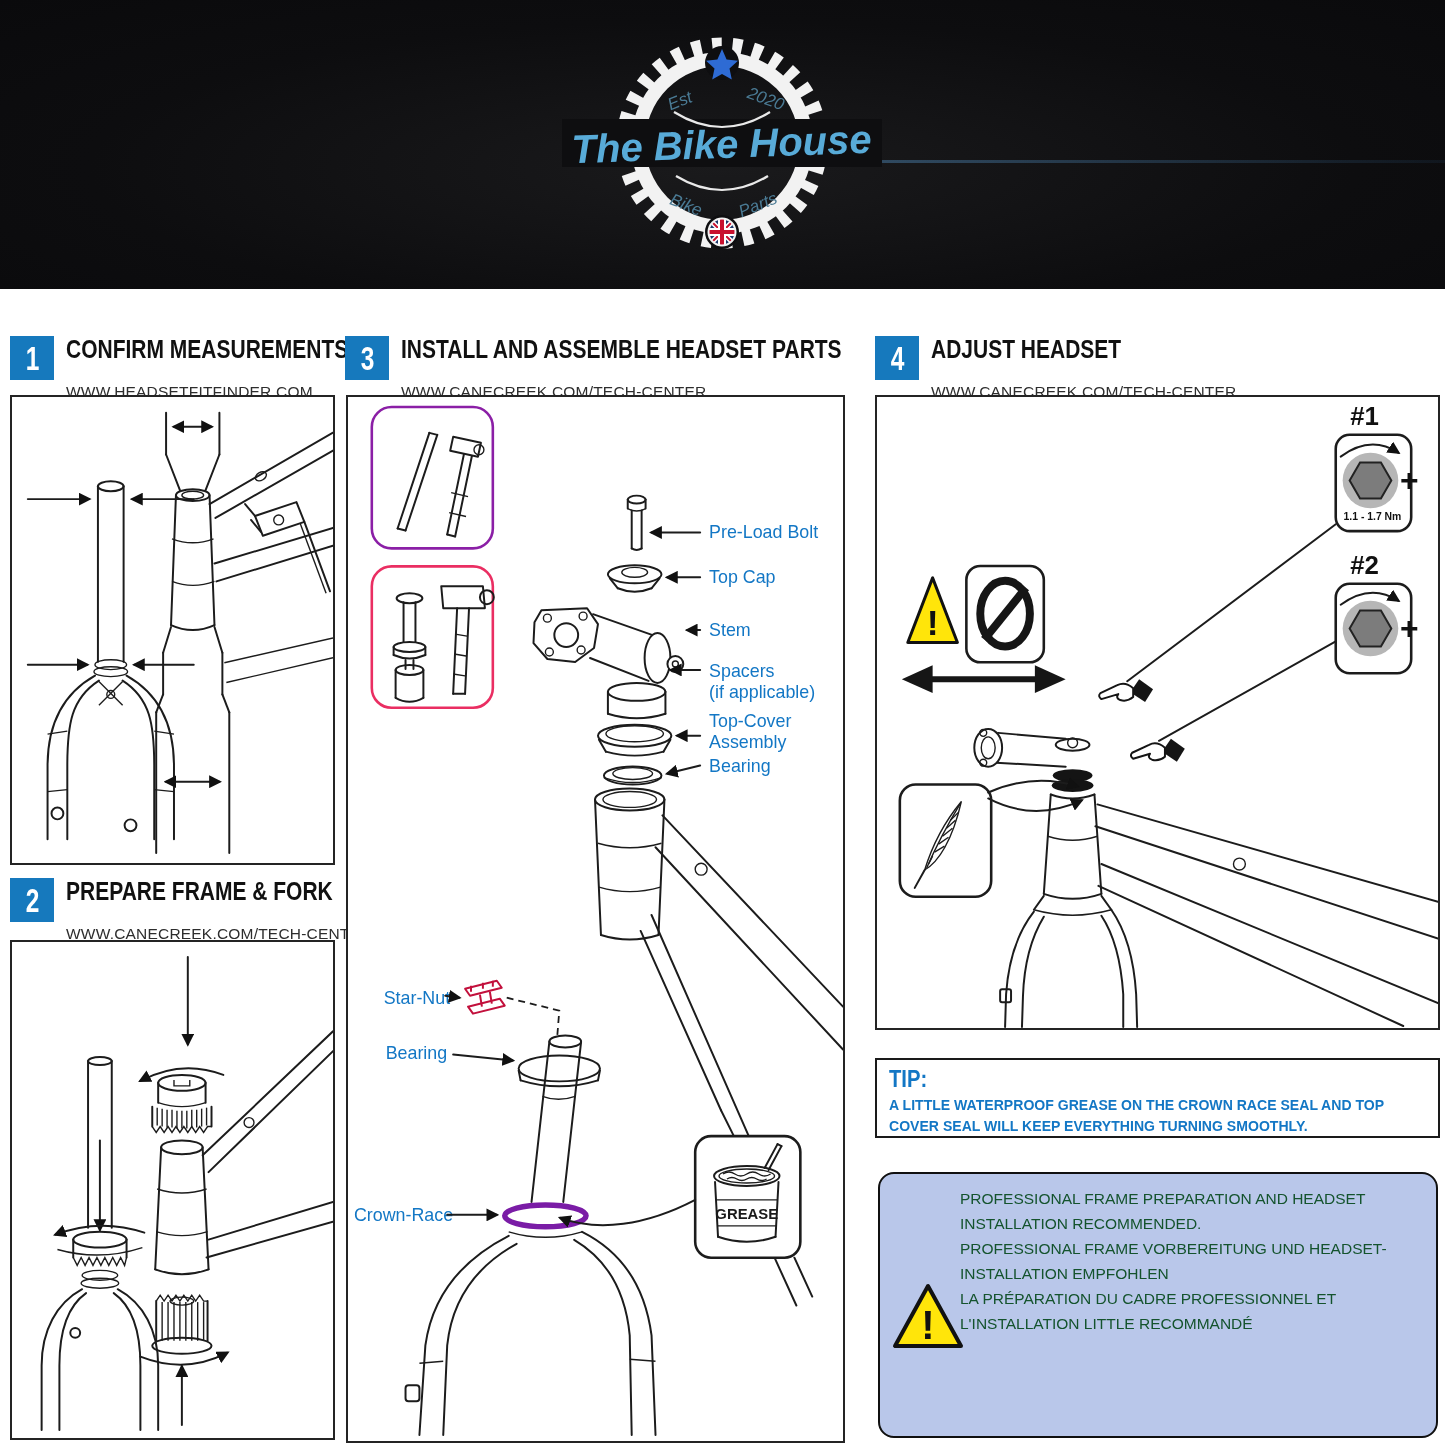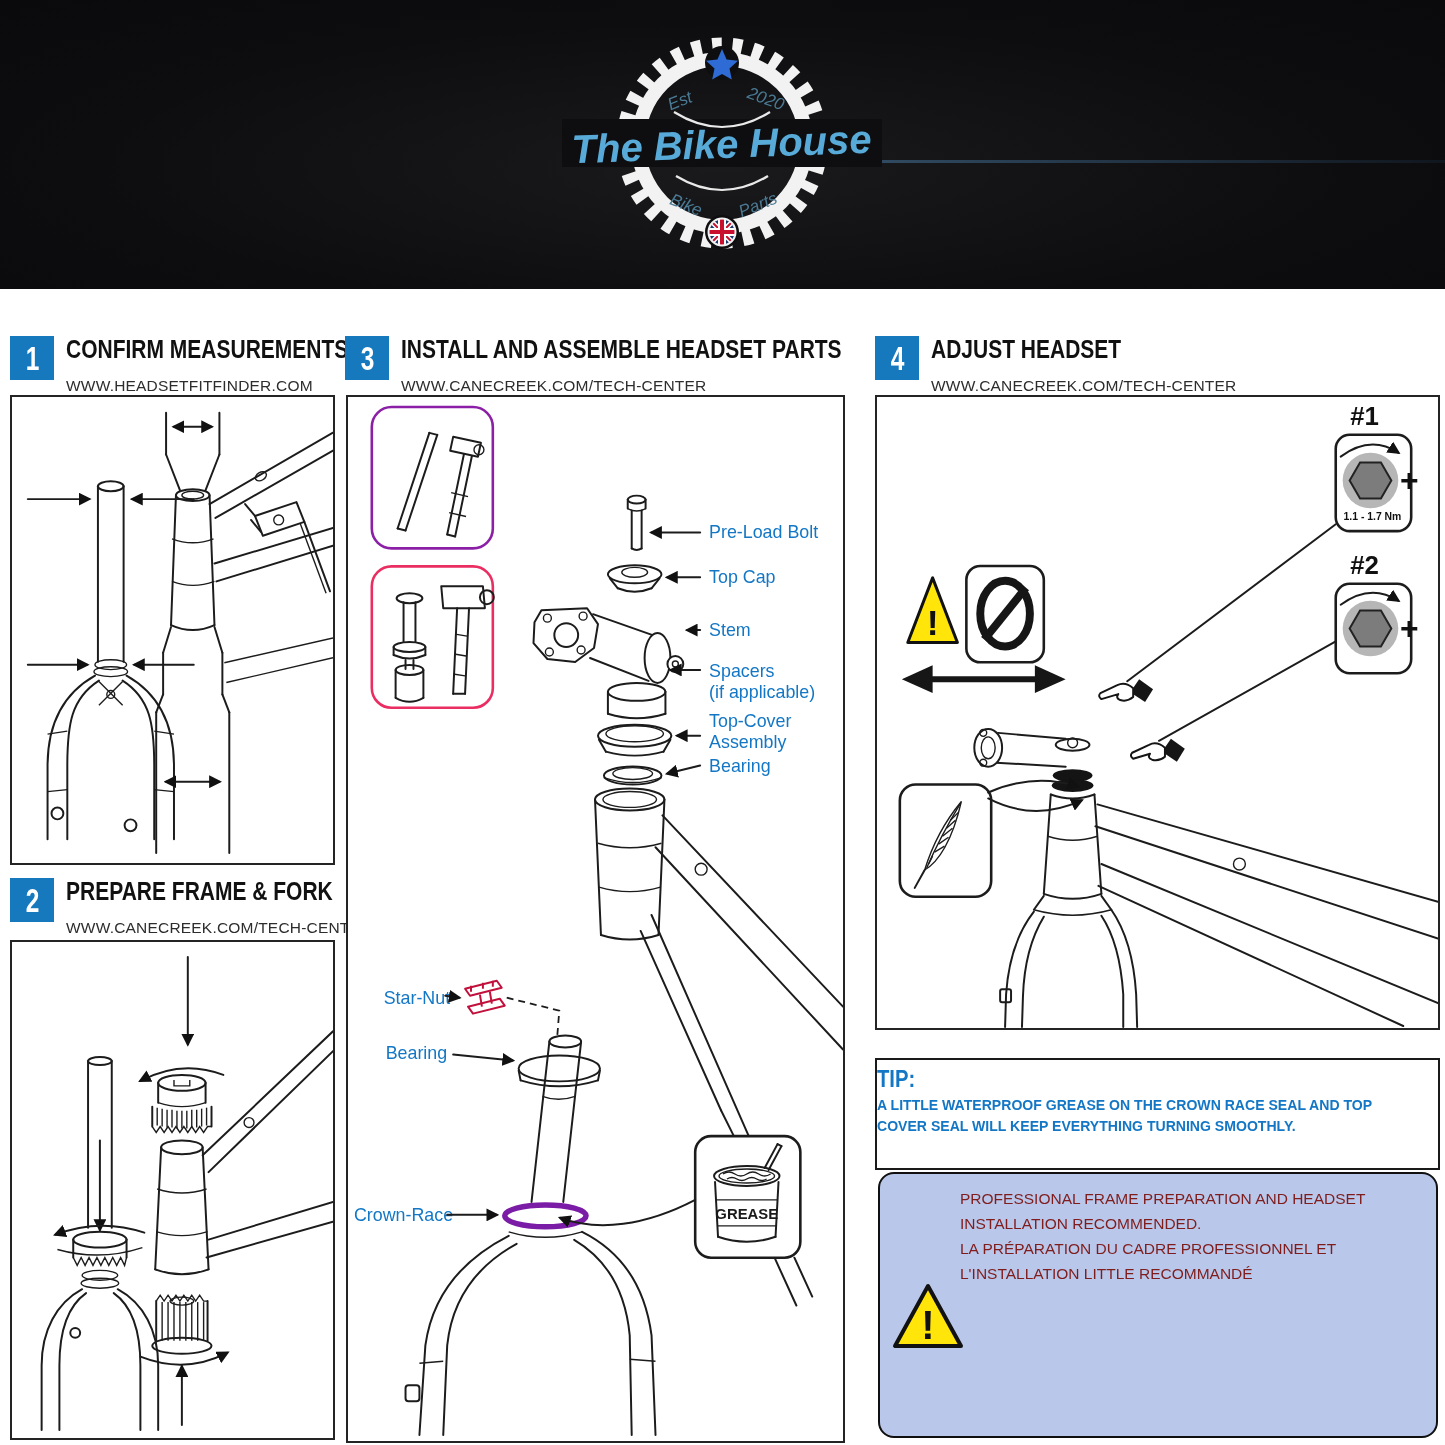--- a/index.html
+++ b/index.html
@@ -11,40 +11,40 @@
   #hdr .streak{position:absolute;left:858px;top:160px;width:587px;height:3px;
        background:linear-gradient(90deg, rgba(80,140,190,.45), rgba(40,80,120,.15));}
   
   .sec{position:absolute;display:flex;gap:12px;align-items:flex-start;}
   .numbox{width:44px;height:44px;background:#1679bd;color:#fff;display:flex;
           align-items:center;justify-content:center;flex:0 0 auto;}
   .numbox span{font-weight:700;font-size:34px;transform:scaleX(.72);display:inline-block;}
   .sec .txt{display:flex;flex-direction:column;}
   .st{font-weight:700;font-size:25px;color:#111;white-space:nowrap;display:inline-block;
       transform:scaleX(.84);transform-origin:0 50%;letter-spacing:0;line-height:27px;}
-  .su{font-size:15.5px;color:#2d2d2d;white-space:nowrap;margin-top:14px;letter-spacing:.2px;}
+  .su{font-size:15.5px;color:#2d2d2d;white-space:nowrap;margin-top:20px;letter-spacing:.2px;}
   
   .panel{position:absolute;border:2px solid #242424;background:#fff;box-sizing:border-box;}
   .panel svg{width:100%;height:100%;display:block;}
   svg text{font-family:"Liberation Sans",sans-serif;}
   .ln{stroke:#1c1c1c;stroke-width:2;fill:none;stroke-linecap:round;stroke-linejoin:round;}
   .lnf{stroke:#1c1c1c;stroke-width:2;fill:#fff;stroke-linejoin:round;}
   .thin{stroke:#1c1c1c;stroke-width:1.4;fill:none;}
   .lbl{fill:#1377c5;font-size:18px;}
   
-  #tip{position:absolute;left:875px;top:1058px;width:565px;height:112px;border:2px solid #1a1a1a;
-       box-sizing:border-box;padding:6px 0;}
+  #tip{position:absolute;left:875px;top:1058px;width:565px;height:80px;border:2px solid #1a1a1a;
+       box-sizing:border-box;padding:6px 12px;}
   #tip .th{color:#1377c5;font-weight:700;font-size:23px;transform:scaleX(.88);
        transform-origin:0 50%;display:inline-block;}
   #tip .tb{color:#1377c5;font-weight:700;font-size:14.5px;line-height:21px;margin-top:2px;
        transform:scaleX(.97);transform-origin:0 0;}
   
   #warn{position:absolute;left:878px;top:1172px;width:560px;height:266px;background:#b9c7ea;
         border:2px solid #101010;border-radius:16px;box-sizing:border-box;}
-  #warn .wtxt{position:absolute;left:80px;top:12px;width:452px;color:#7f1d1d;
+  #warn .wtxt{position:absolute;left:80px;top:12px;width:452px;color:#14532d;
         font-size:15.5px;line-height:25px;}
   #warn svg.tri{position:absolute;left:12px;top:108px;}
 </style>
 </head>
 <body>
 
 <div id="page">
 
   <div id="hdr">
     <div class="streak"></div>
@@ -565,17 +565,18 @@
     <div class="tb">A LITTLE WATERPROOF GREASE ON THE CROWN RACE SEAL AND TOP COVER SEAL WILL KEEP EVERYTHING TURNING SMOOTHLY.</div>
   </div>
 
   <div id="warn">
     <svg class="tri" width="72" height="68" viewBox="0 0 72 68">
       <polygon points="36,4 3,64 69,64" fill="#ffe50a" stroke="#111" stroke-width="4" stroke-linejoin="round"></polygon>
       <text x="36" y="57" text-anchor="middle" font-size="40" font-weight="700" fill="#111">!</text>
     </svg>
     <div class="wtxt">
       <div>PROFESSIONAL FRAME PREPARATION AND HEADSET INSTALLATION RECOMMENDED.</div>
+      <div>PROFESSIONAL FRAME VORBEREITUNG UND HEADSET-INSTALLATION EMPFOHLEN</div>
       <div>LA PRÉPARATION DU CADRE PROFESSIONNEL ET L'INSTALLATION LITTLE RECOMMANDÉ</div>
     </div>
   </div>
 
 </div>
 
 </body></html>

